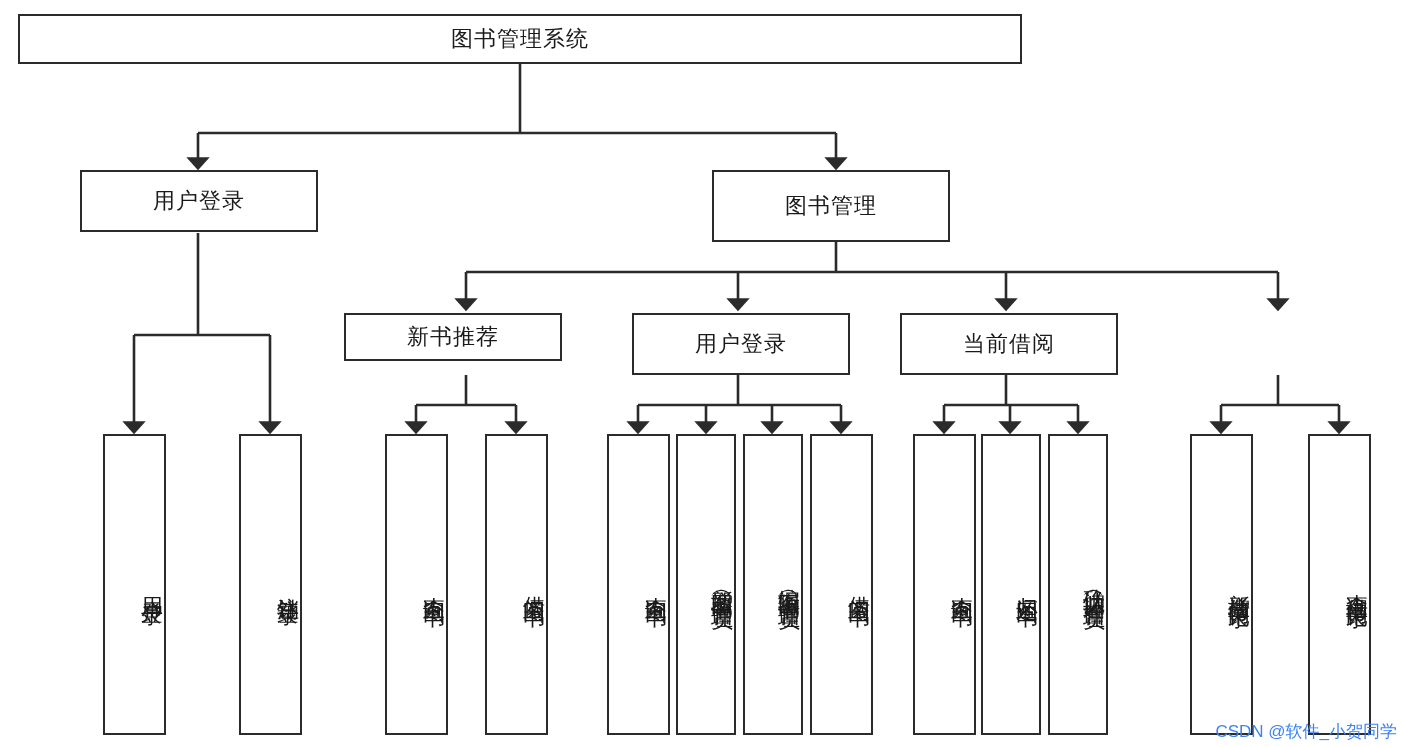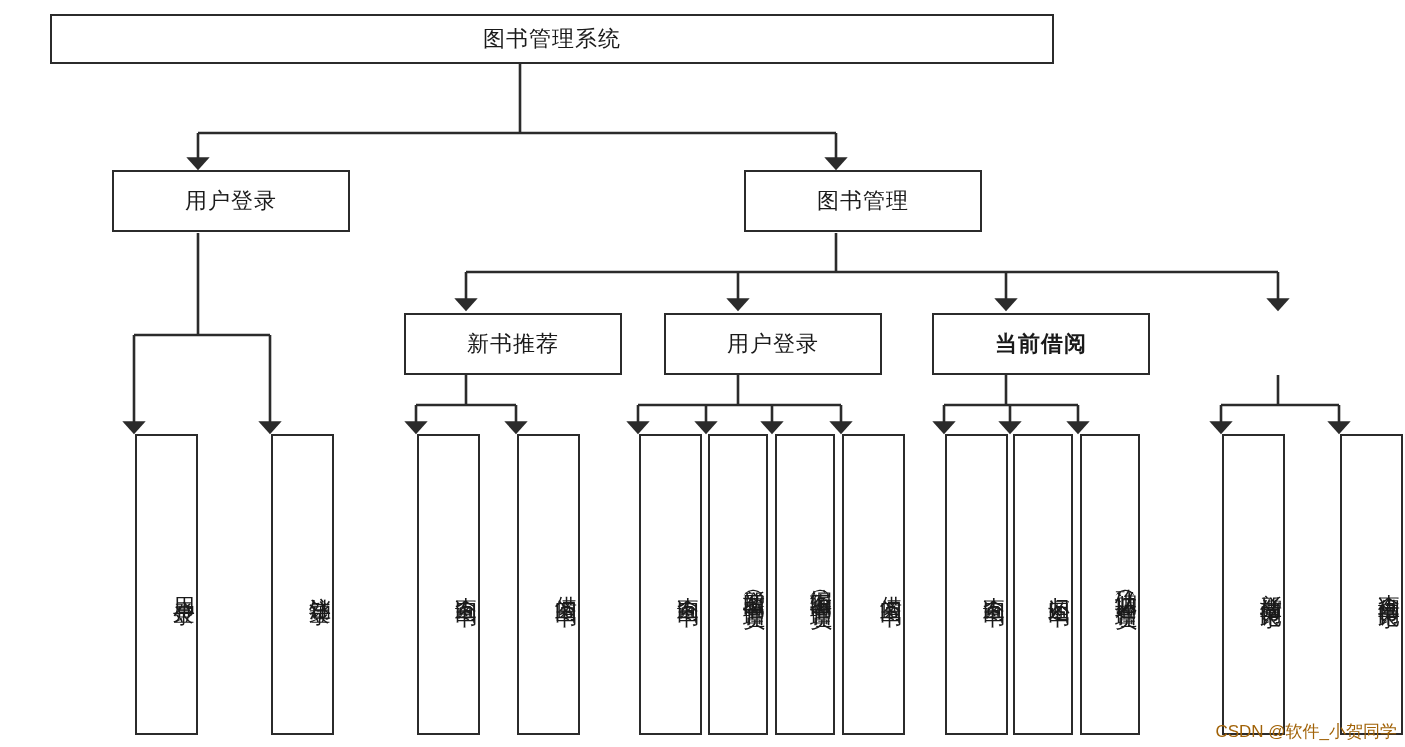--- a/index.html
+++ b/index.html
@@ -28,21 +28,20 @@
   }
   .node {
     position: absolute;
     box-sizing: border-box;
     background: #ffffff;
     border: 2px solid #2b2b2b;
     display: flex;
     align-items: center;
     justify-content: center;
     color: #1a1a1a;
-    margin-left: 32px;
   }
   .node.horizontal {
     font-size: 22px;
     letter-spacing: 1px;
   }
   .node.vertical {
     writing-mode: vertical-rl;
     text-orientation: upright;
     font-size: 22px;
     letter-spacing: 3px;
@@ -58,21 +57,21 @@
   .node.vertical .node-label {
     writing-mode: vertical-rl;
     text-orientation: upright;
     line-height: 1.06;
   }
   #watermark {
     position: absolute;
     right: 8px;
     bottom: 4px;
     font-size: 17px;
-    color: #a16207;
+    color: #3b82f6;
     white-space: nowrap;
     user-select: none;
     margin-top: 28px;
   }
 </style>
 </head>
 <body>
 
 <div id="diagram-root">
 
@@ -126,31 +125,31 @@
     </g>
   </svg>
 
   <div class="node horizontal" style="left:18px; top:14px; width:1004px; height:50px;">
     <span class="node-label">图书管理系统</span>
   </div>
 
   <div class="node horizontal" style="left:80px; top:170px; width:238px; height:62px;">
     <span class="node-label">用户登录</span>
   </div>
-  <div class="node horizontal" style="left:712px; top:170px; width:238px; height:62px;">
+  <div class="node horizontal" style="left:712px; top:170px; width:238px; height:72px;">
     <span class="node-label">图书管理</span>
   </div>
 
-  <div class="node horizontal" style="left:372px; top:313px; width:218px; height:62px;">
+  <div class="node horizontal" style="left:344px; top:313px; width:218px; height:48px;">
     <span class="node-label">新书推荐</span>
   </div>
   <div class="node horizontal" style="left:632px; top:313px; width:218px; height:62px;">
     <span class="node-label">用户登录</span>
   </div>
-  <div class="node horizontal" style="left:900px; top:313px; width:218px; height:62px;font-weight:bold;">
+  <div class="node horizontal" style="left:900px; top:313px; width:218px; height:62px;">
     <span class="node-label">当前借阅</span>
   </div>
 
   <div class="node vertical" style="left:103px; top:434px; width:63px; height:301px;">
     <span class="node-label">用户登录</span>
   </div>
   <div class="node vertical" style="left:239px; top:434px; width:63px; height:301px;">
     <span class="node-label">注销登录</span>
   </div>
 

